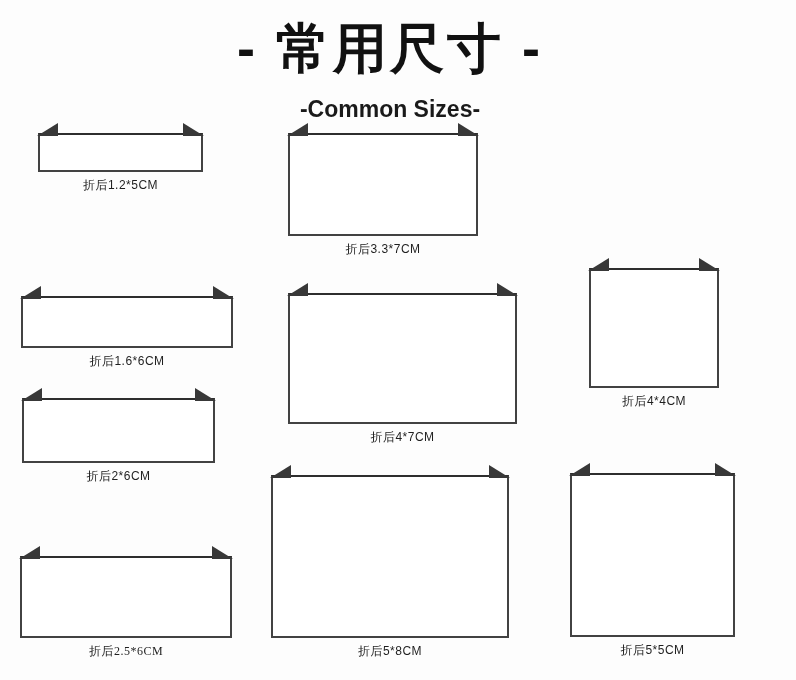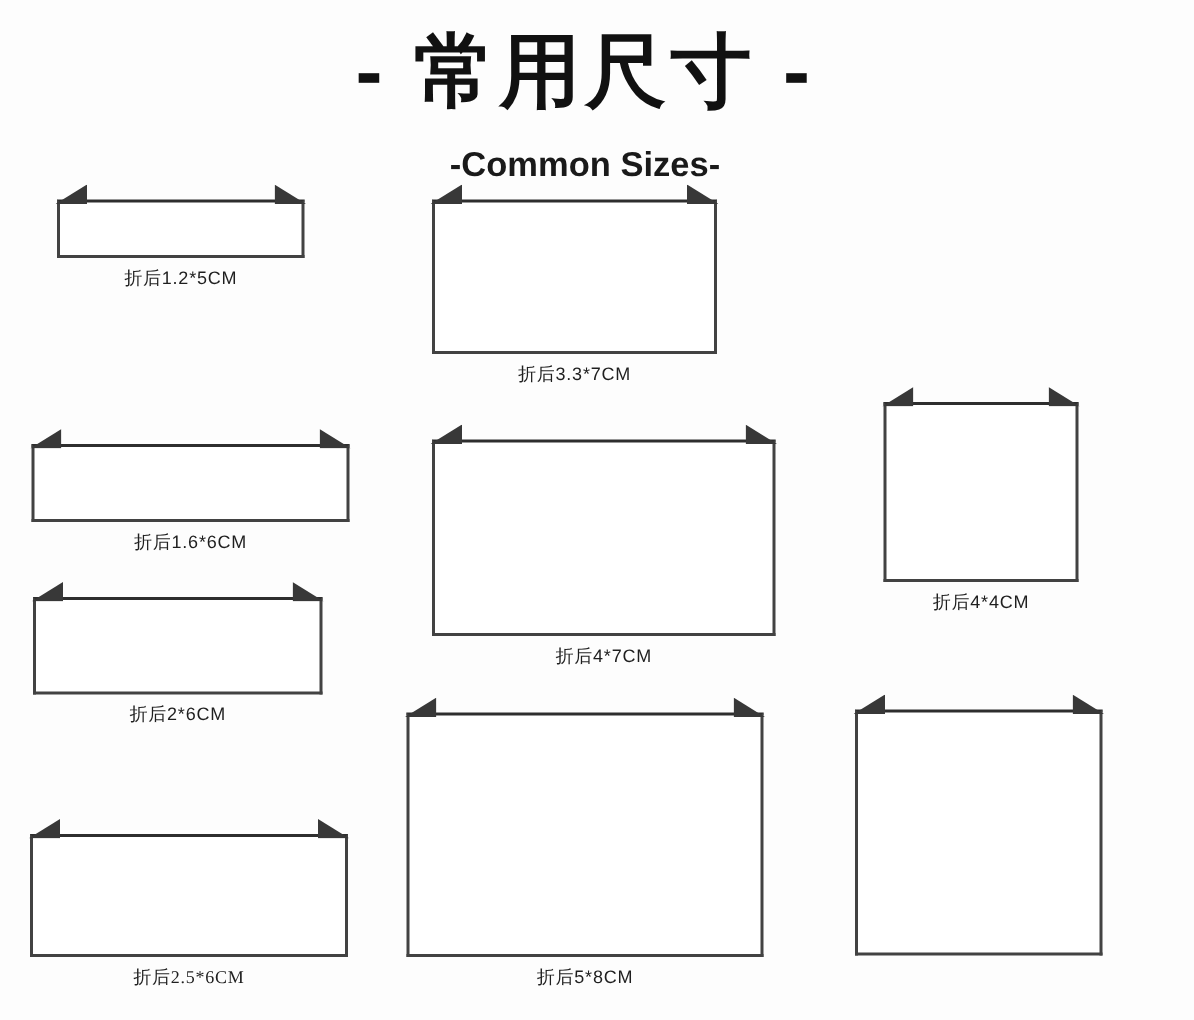--- a/index.html
+++ b/index.html
@@ -138,15 +138,16 @@
       <span class="flap fr"></span>
     </div>
     <div class="label">折后4*4CM</div>
   </div>
 
   <div class="item i10">
     <div class="shape">
       <span class="flap fl"></span>
       <span class="flap fr"></span>
     </div>
+    <div class="label">折后5*5CM</div>
   </div>
 
 </div>
 
 </body></html>

